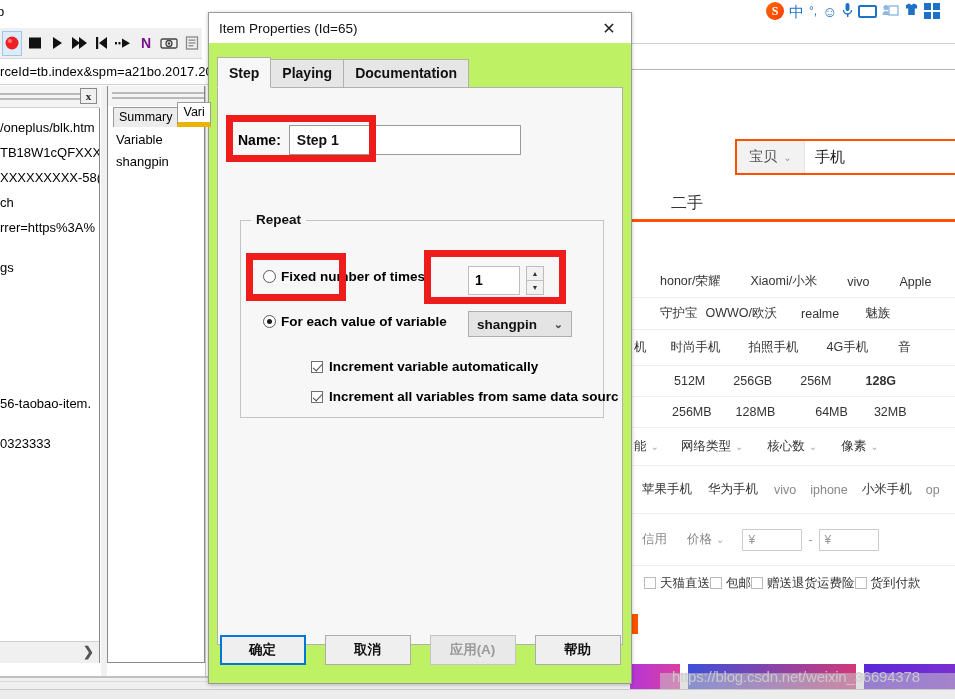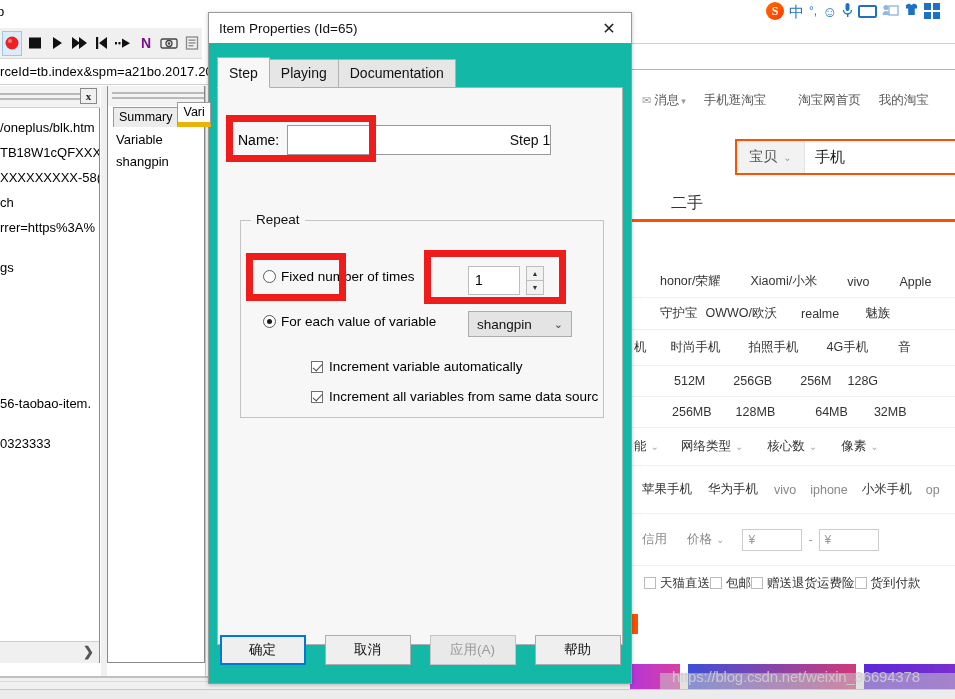--- a/index.html
+++ b/index.html
@@ -174,38 +174,38 @@
     box-shadow: 0 1px 4px rgba(0,0,0,.25);
   }
   .dlg-title {
     position: absolute; left: 0; top: 0; width: 422px; height: 30px; background: #ffffff;
     display: flex; align-items: center; padding-left: 10px; font-size: 13.5px; color: #111;
   }
   .dlg-close {
     position: absolute; right: 0; top: 0; width: 44px; height: 30px;
     display: flex; align-items: center; justify-content: center; font-size: 16px; color: #222;
   }
-  .dlg-body { position: absolute; left: 0; top: 30px; width: 422px; bottom: 0; background: #14b8a6; }
+  .dlg-body { position: absolute; left: 0; top: 30px; width: 422px; bottom: 0; background: #bef264; font-weight: bold; }
 
   .tabs { position: absolute; left: 8px; top: 14px; display: flex; align-items: flex-end; }
   .tab {
     font-size: 14px; padding: 5px 11px 6px 11px; background: #e6e6e6;
     border: 1px solid #b0b0b0; border-bottom: 1px solid #b0b0b0; margin-right: -1px; color: #111;
   }
   .tab.active { background: #f7f7f7; border-bottom-color: #f7f7f7; position: relative; z-index: 3; padding-top: 7px; }
   .tabpanel {
     position: absolute; left: 8px; top: 44px; width: 406px; height: 558px;
     background: #f7f7f7; border: 1px solid #b0b0b0;
   }
 
   .name-row { position: absolute; left: 20px; top: 37px; display: flex; align-items: center; }
   .name-lbl { font-size: 14px; margin-right: 8px; }
   .name-input {
-    width: 264px; height: 30px; border: 1px solid #9a9a9a; background: #fff;
-    font-size: 14px; padding-left: 7px; line-height: 28px; color: #111; text-align: right;
+    width: 232px; height: 30px; border: 1px solid #9a9a9a; background: #fff;
+    font-size: 14px; padding-left: 7px; line-height: 28px; color: #111;
   }
 
   .hl { position: absolute; border: 7px solid #ef1c1c; pointer-events: none; }
   .hl-name { left: 17px; top: 72px; width: 150px; height: 47px; }
   .hl-radio { left: 37px; top: 210px; width: 100px; height: 48px; }
   .hl-combo { left: 215px; top: 207px; width: 142px; height: 54px; }
 
   .group {
     position: absolute; left: 22px; top: 132px; width: 364px; height: 198px;
     border: 1px solid #c4c4c4; background: transparent;
@@ -401,28 +401,20 @@
           <i></i>
           <i></i>
           <i></i>
           <i></i>
         </span>
     </div>
 
     <div class="tb-chrome-a"></div>
     <div class="tb-chrome-b"></div>
 
-    <div class="tb-topnav" style="left:12px; width:313px;">
-      <span class="tn">
-        <span class="mail-ico">✉</span><span>消息</span><span class="caret">▾</span>
-      </span>
-      <span class="tn">手机逛淘宝</span>
-      <span class="tn" style="margin-left:14px">淘宝网首页</span>
-      <span class="tn">我的淘宝</span>
-    </div>
 
     <div class="tb-searchrow" style="left:105px; width:260px;">
       <div class="tb-searchsel">
         <span>宝贝</span>
         <span class="caret">⌄</span>
       </div>
       <div class="tb-searchval">手机</div>
     </div>
 
     <div style="position:absolute; left:41px; top:193px; font-size:16px; color:#333;">二手</div>
@@ -451,21 +443,21 @@
         <span class="cell" style="margin-left:24px;">时尚手机</span>
         <span class="cell" style="margin-left:28px;">拍照手机</span>
         <span class="cell" style="margin-left:28px;">4G手机</span>
         <span class="cell" style="margin-left:30px;">音</span>
       </div>
 
       <div class="frow" style="height:31px; padding-left:12px;">
         <span class="cell" style="margin-left:32px;">512M</span>
         <span class="cell" style="margin-left:28px;">256GB</span>
         <span class="cell" style="margin-left:28px;">256M</span>
-        <span class="cell" style="margin-left:16px;">128G</span>
+        <span class="cell" style="margin-left:34px;font-weight:bold;">128G</span>
       </div>
 
       <div class="frow" style="height:31px; padding-left:12px;">
         <span class="cell" style="margin-left:30px;">256MB</span>
         <span class="cell" style="margin-left:24px;">128MB</span>
         <span class="cell" style="margin-left:40px;">64MB</span>
         <span class="cell" style="margin-left:26px;">32MB</span>
       </div>
 
       <div class="frow" style="height:38px; padding-left:0px;">

